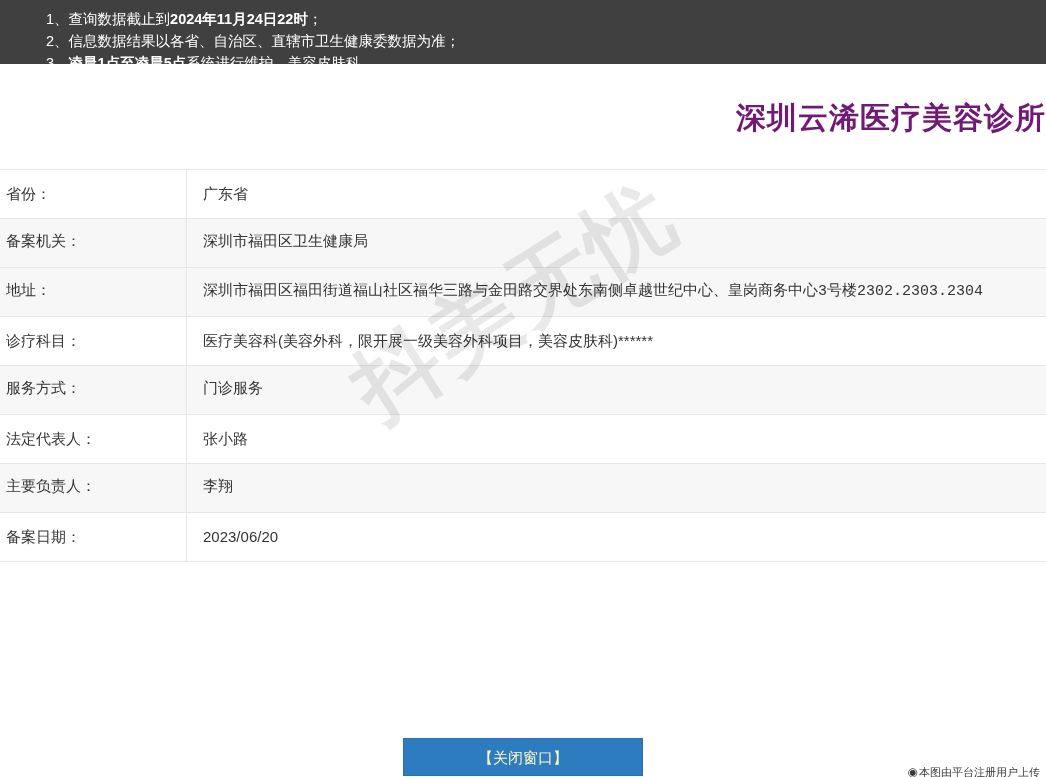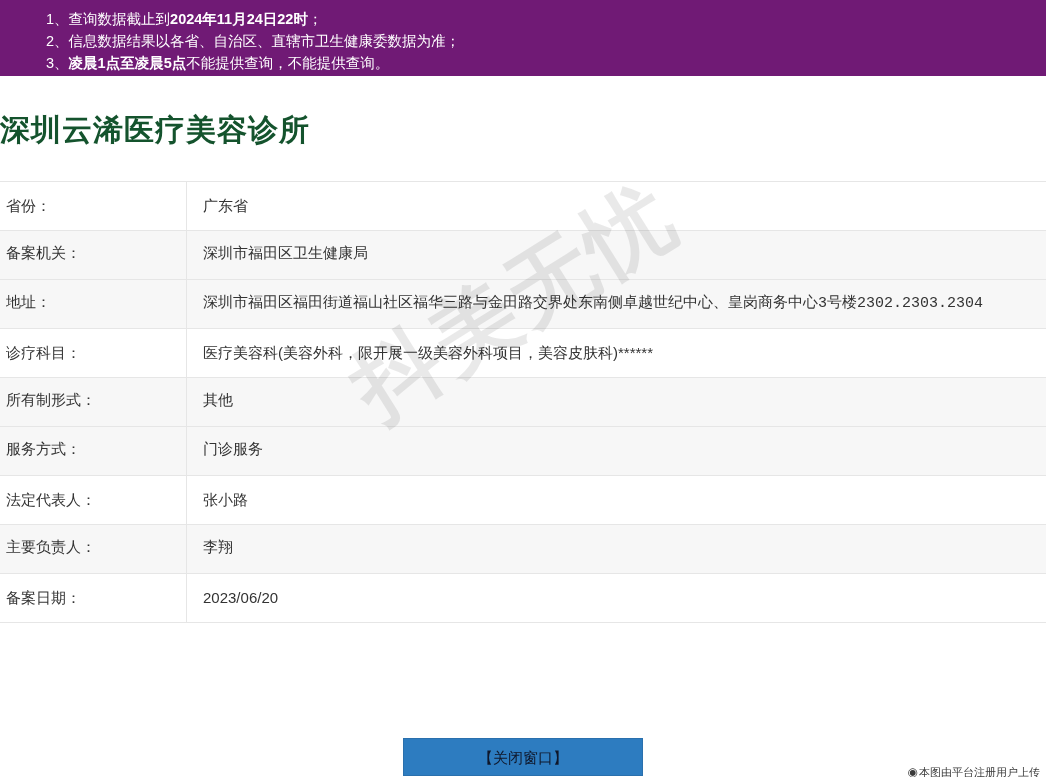--- a/index.html
+++ b/index.html
@@ -11,45 +11,45 @@
     height: 777px;
     background: #ffffff;
     font-family: "Liberation Sans", sans-serif;
     color: #333333;
     overflow: hidden;
     position: relative;
   }
 
   
   .notice {
-    background: #701a75;
+    background: #404040;
     color: #ffffff;
     padding: 8px 0 10px 0;
-    height: 76px;
+    height: 64px;
     box-sizing: border-box;
   }
   .notice-line {
     font-size: 14.5px;
     line-height: 22px;
     padding-left: 46px;
     white-space: nowrap;
   }
   .notice-line .idx {
     display: inline-block;
   }
   .notice-line b {
     font-weight: bold;
   }
 
   
   .title {
-    text-align: left;
+    text-align: right;
     font-size: 30px;
     font-weight: bold;
-    color: #14532d;
+    color: #701a75;
     padding: 34px 0 30px 0;
     letter-spacing: 1px;
   }
 
   
   .info-table {
     width: 1046px;
     border-collapse: collapse;
     table-layout: fixed;
   }
@@ -105,21 +105,21 @@
     width: 1046px;
     text-align: center;
   }
   .close-btn {
     display: inline-block;
     width: 240px;
     height: 38px;
     line-height: 38px;
     background: #2d7cc0;
     border: 1px solid #2a70ad;
-    color: #0f172a;
+    color: #fef9c3;
     font-size: 15px;
     text-align: center;
     cursor: pointer;
     box-sizing: border-box;
   }
   .upload-note {
     position: absolute;
     right: 6px;
     top: 27px;
     font-size: 11px;
@@ -135,21 +135,21 @@
 <body>
 
 <div class="notice">
   <div class="notice-line">
     <span class="idx">1、</span><span>查询数据截止到</span><b>2024年11月24日22时</b><span>；</span>
   </div>
   <div class="notice-line">
     <span class="idx">2、</span><span>信息数据结果以各省、自治区、直辖市卫生健康委数据为准；</span>
   </div>
   <div class="notice-line">
-    <span class="idx">3、</span><b>凌晨1点至凌晨5点</b><span>不能提供查询，不能提供查询。</span>
+    <span class="idx">3、</span><b>凌晨1点至凌晨5点</b><span>系统进行维护，美容皮肤科。</span>
   </div>
 </div>
 
 <div class="title">深圳云浠医疗美容诊所</div>
 
 <table class="info-table">
   <tbody>
     <tr>
       <td class="label">省份：</td>
       <td class="value">广东省</td>
@@ -158,24 +158,20 @@
       <td class="label">备案机关：</td>
       <td class="value">深圳市福田区卫生健康局</td>
     </tr>
     <tr class="alt">
       <td class="label">地址：</td>
       <td class="value">深圳市福田区福田街道福山社区福华三路与金田路交界处东南侧卓越世纪中心、皇岗商务中心3号楼2302.2303.2304</td>
     </tr>
     <tr>
       <td class="label">诊疗科目：</td>
       <td class="value">医疗美容科(美容外科，限开展一级美容外科项目，美容皮肤科)******</td>
-    </tr>
-    <tr class="alt">
-      <td class="label">所有制形式：</td>
-      <td class="value">其他</td>
     </tr>
     <tr class="alt">
       <td class="label">服务方式：</td>
       <td class="value">门诊服务</td>
     </tr>
     <tr>
       <td class="label">法定代表人：</td>
       <td class="value">张小路</td>
     </tr>
     <tr class="alt">

